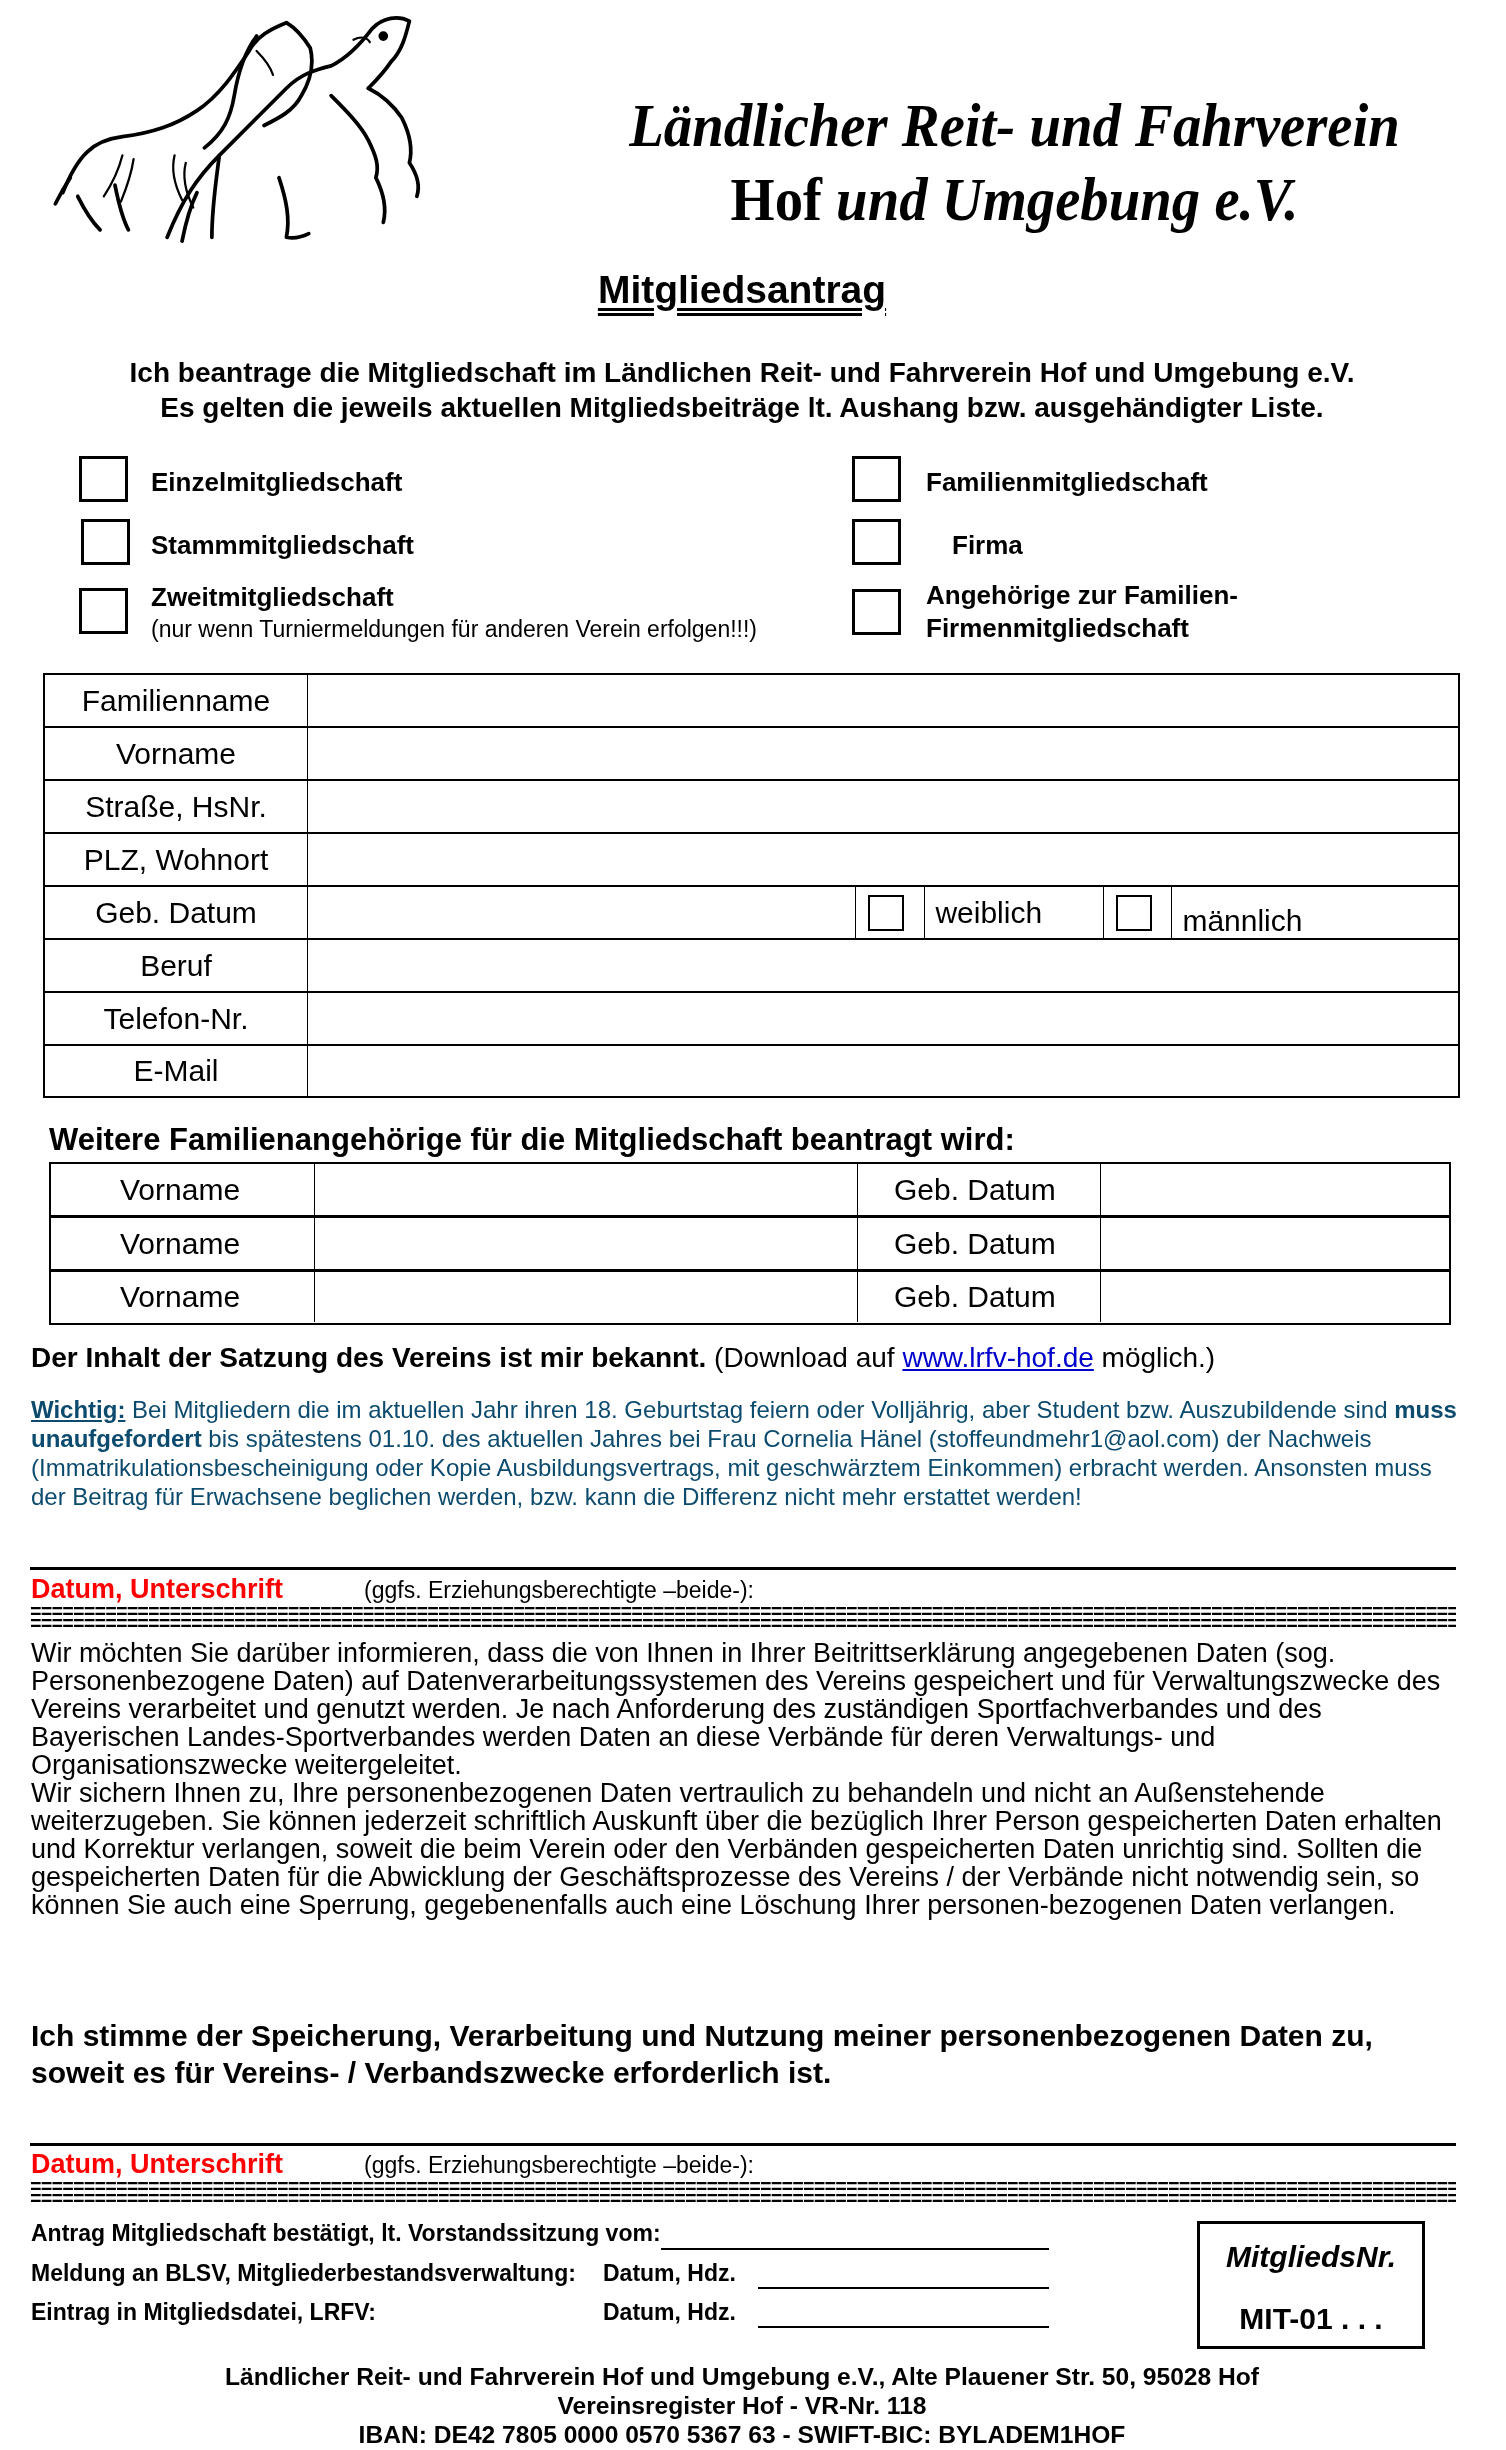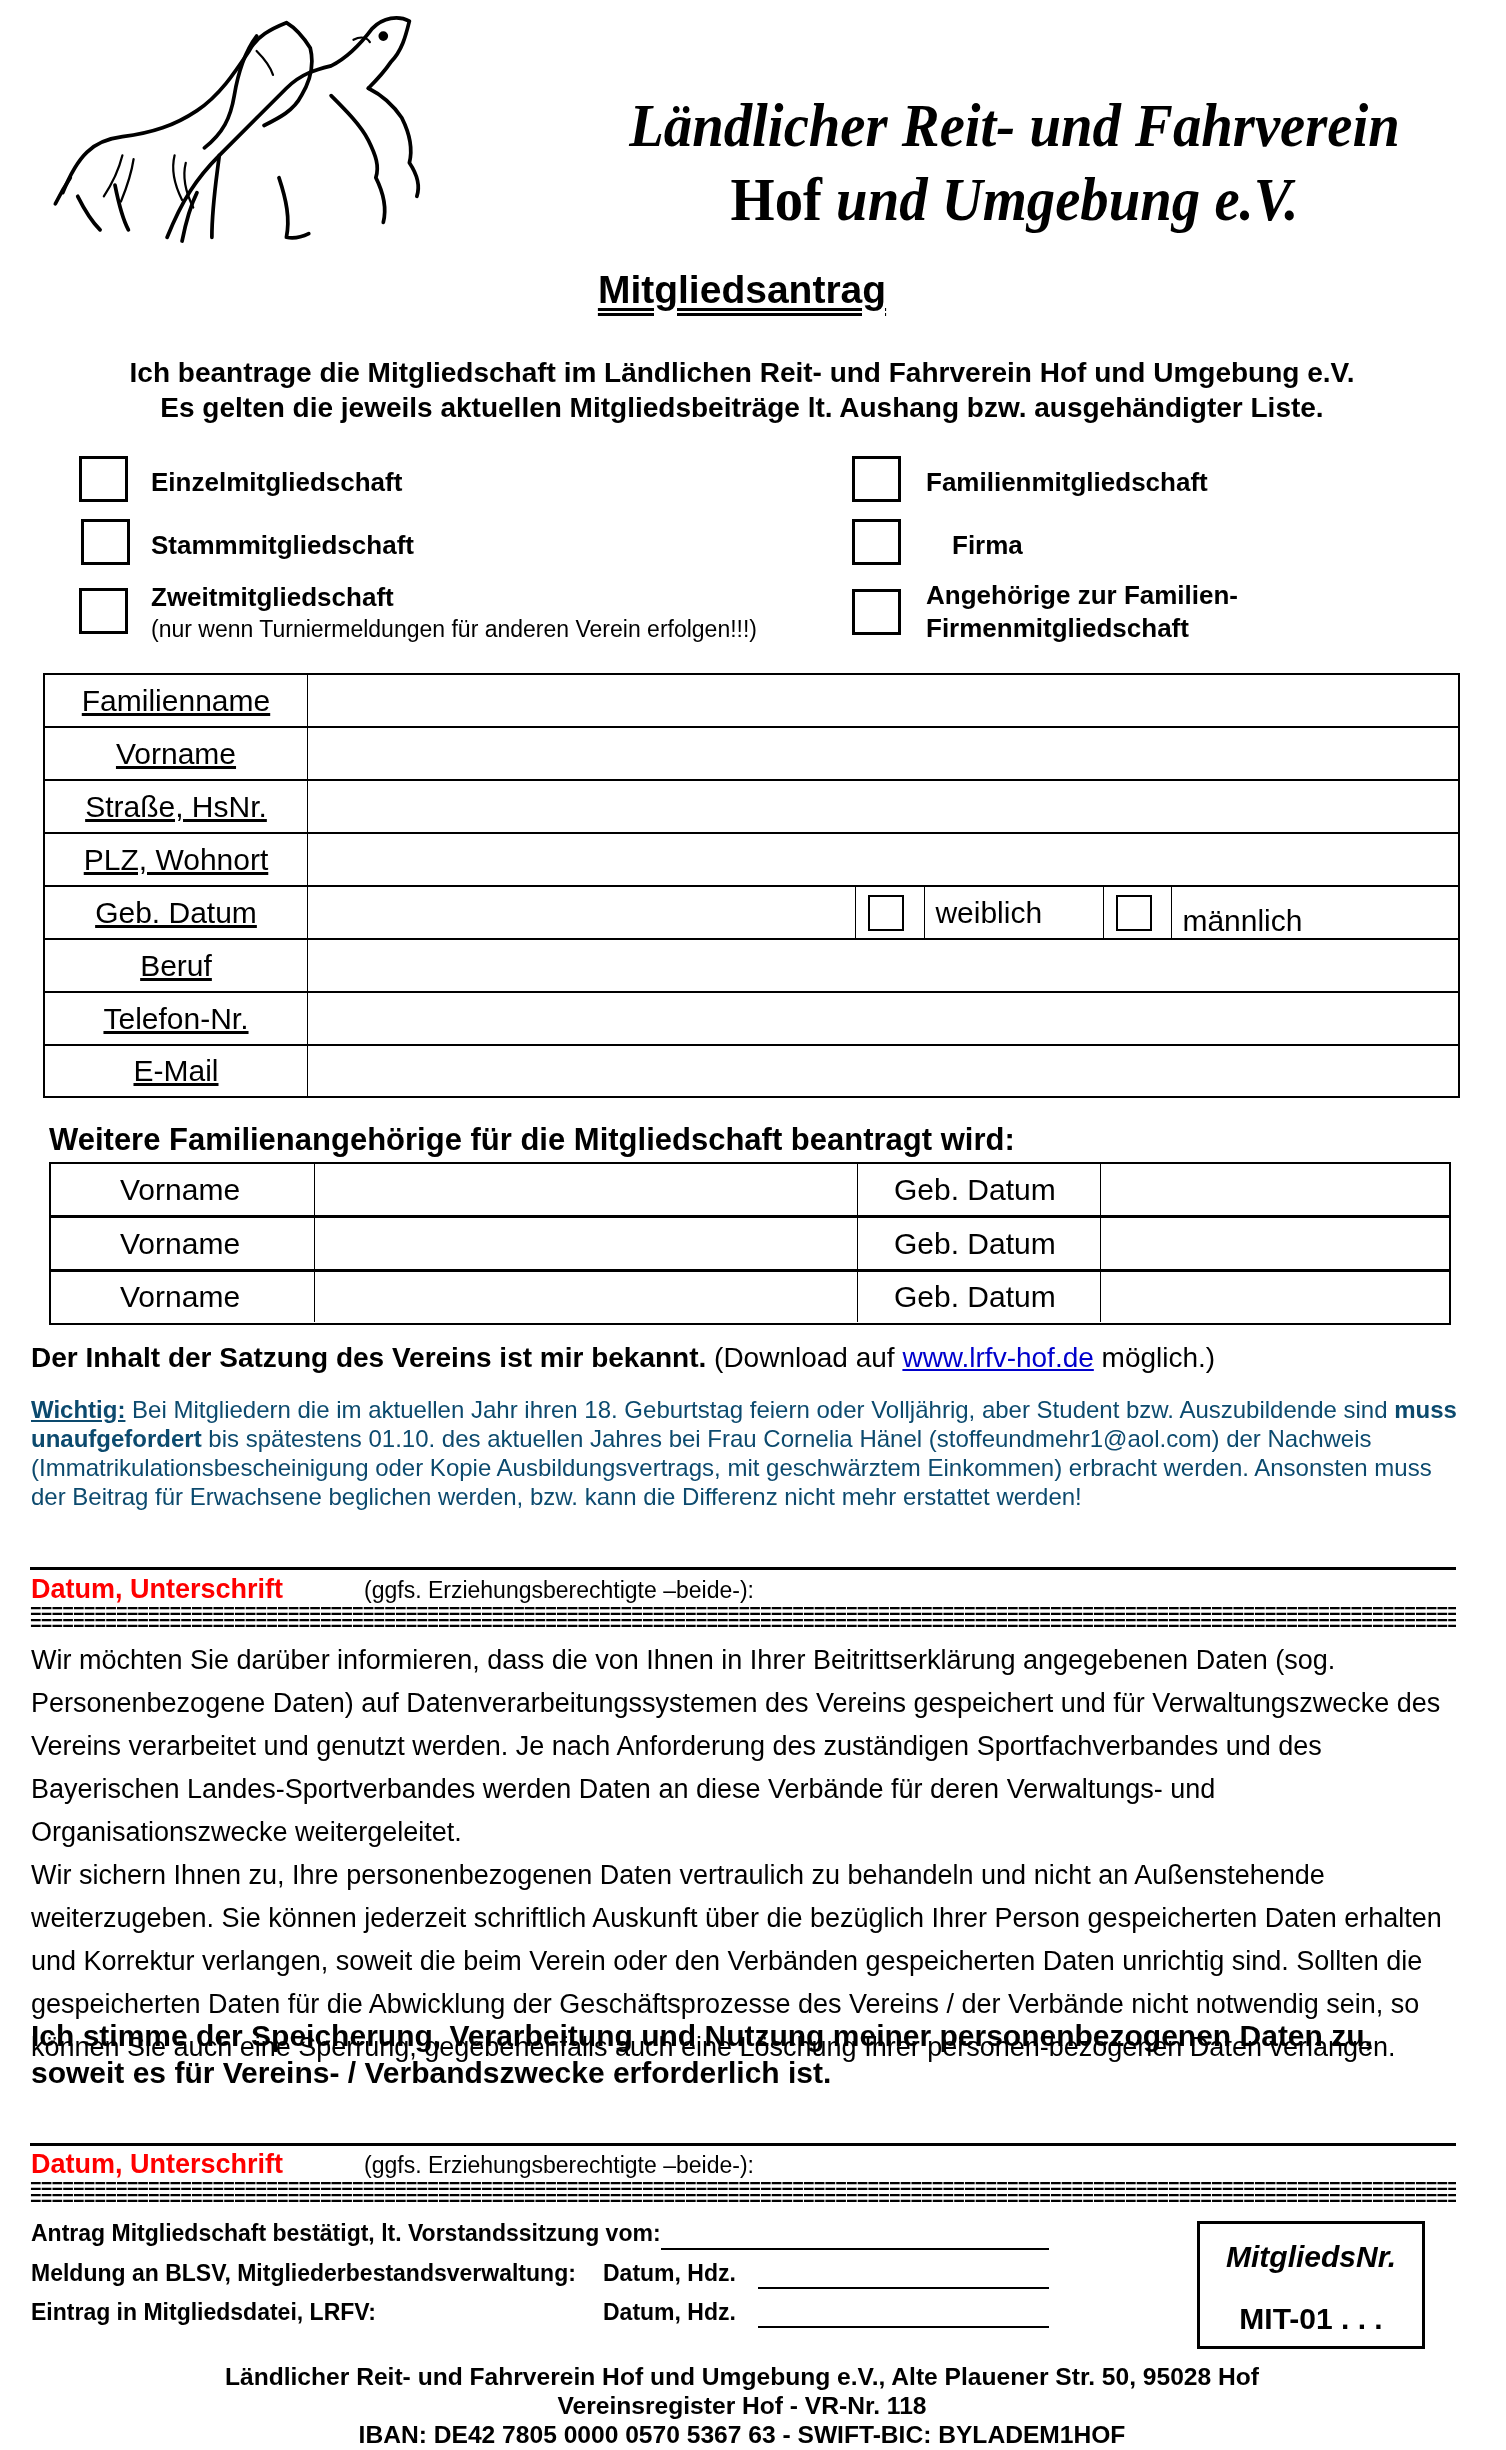--- a/index.html
+++ b/index.html
@@ -36,21 +36,21 @@
     
     #ptable {
       left: 43px; top: 673px; width: 1417px; height: 425px;
       border: 2.2px solid #000; box-sizing: border-box;
     }
     .prow { position: absolute; left: 0; right: 0; height: 53px; border-bottom: 2.2px solid #000; box-sizing: border-box; }
     .prow:last-child { border-bottom: none; }
     .plabel {
       position: absolute; left: 0; top: 0; width: 263px; height: 100%;
       border-right: 1.5px solid #000; box-sizing: border-box;
-      display: flex; align-items: center; justify-content: center; font-size: 30px; text-decoration: underline;
+      display: flex; align-items: center; justify-content: center; font-size: 30px;
     }
     .pfield { position: absolute; left: 263px; right: 0; top: 0; bottom: 0; cursor: text; }
     .gender-cell { position: absolute; top: 0; bottom: 0; border-left: 1.5px solid #000; display: flex; align-items: center; box-sizing: border-box; }
     .gcb { width: 36px; height: 36px; border: 2.2px solid #000; box-sizing: border-box; margin-left: 12px; cursor: pointer; background:#fff;}
     .glabel { font-size: 30px; padding-left: 10.4px; }
 
     #family-heading { left: 49px; top: 1122px; font-weight: bold; font-size: 31px; }
     #ftable {
       left: 49px; top: 1162px; width: 1402px; height: 163px;
       border: 2.2px solid #000; box-sizing: border-box;
@@ -75,21 +75,21 @@
 
     .sig-line { left: 30px; width: 1426px; height: 0; border-top: 3.7px solid #000; }
     .sig-red { font-weight: bold; font-size: 27px; color: #ff0000; }
     .sig-note { font-size: 23px; }
     .dashes {
       left: 30px; width: 1426px; font-family: "Liberation Mono", "DejaVu Sans Mono", monospace;
       font-weight: bold; font-size: 19.4px; line-height: 12px; overflow: hidden; white-space: nowrap;
       letter-spacing: -0.9px;
     }
 
-    #privacy { left: 31px; top: 1639px; width: 1439px; font-size: 27px; line-height: 43px; }
+    #privacy { left: 31px; top: 1639px; width: 1439px; font-size: 27px; line-height: 28px; }
     #consent { left: 31px; top: 2017px; width: 1439px; font-weight: bold; font-size: 30px; line-height: 37px; }
 
     .office { left: 31px; font-size: 23px; font-weight: bold; }
     .office-line { height: 0; border-top: 2.2px solid #000; }
     #mitnr-box {
       left: 1197px; top: 2221px; width: 228px; height: 128px;
       border: 3px solid #000; box-sizing: border-box; text-align: center;
     }
     #mitnr-label { position: absolute; left: 0; right: 0; top: 16.4px; font-weight: bold; font-style: italic; font-size: 30px; }
     #mitnr-value { position: absolute; left: 0; right: 0; top: 78px; font-weight: bold; font-size: 30px; }

